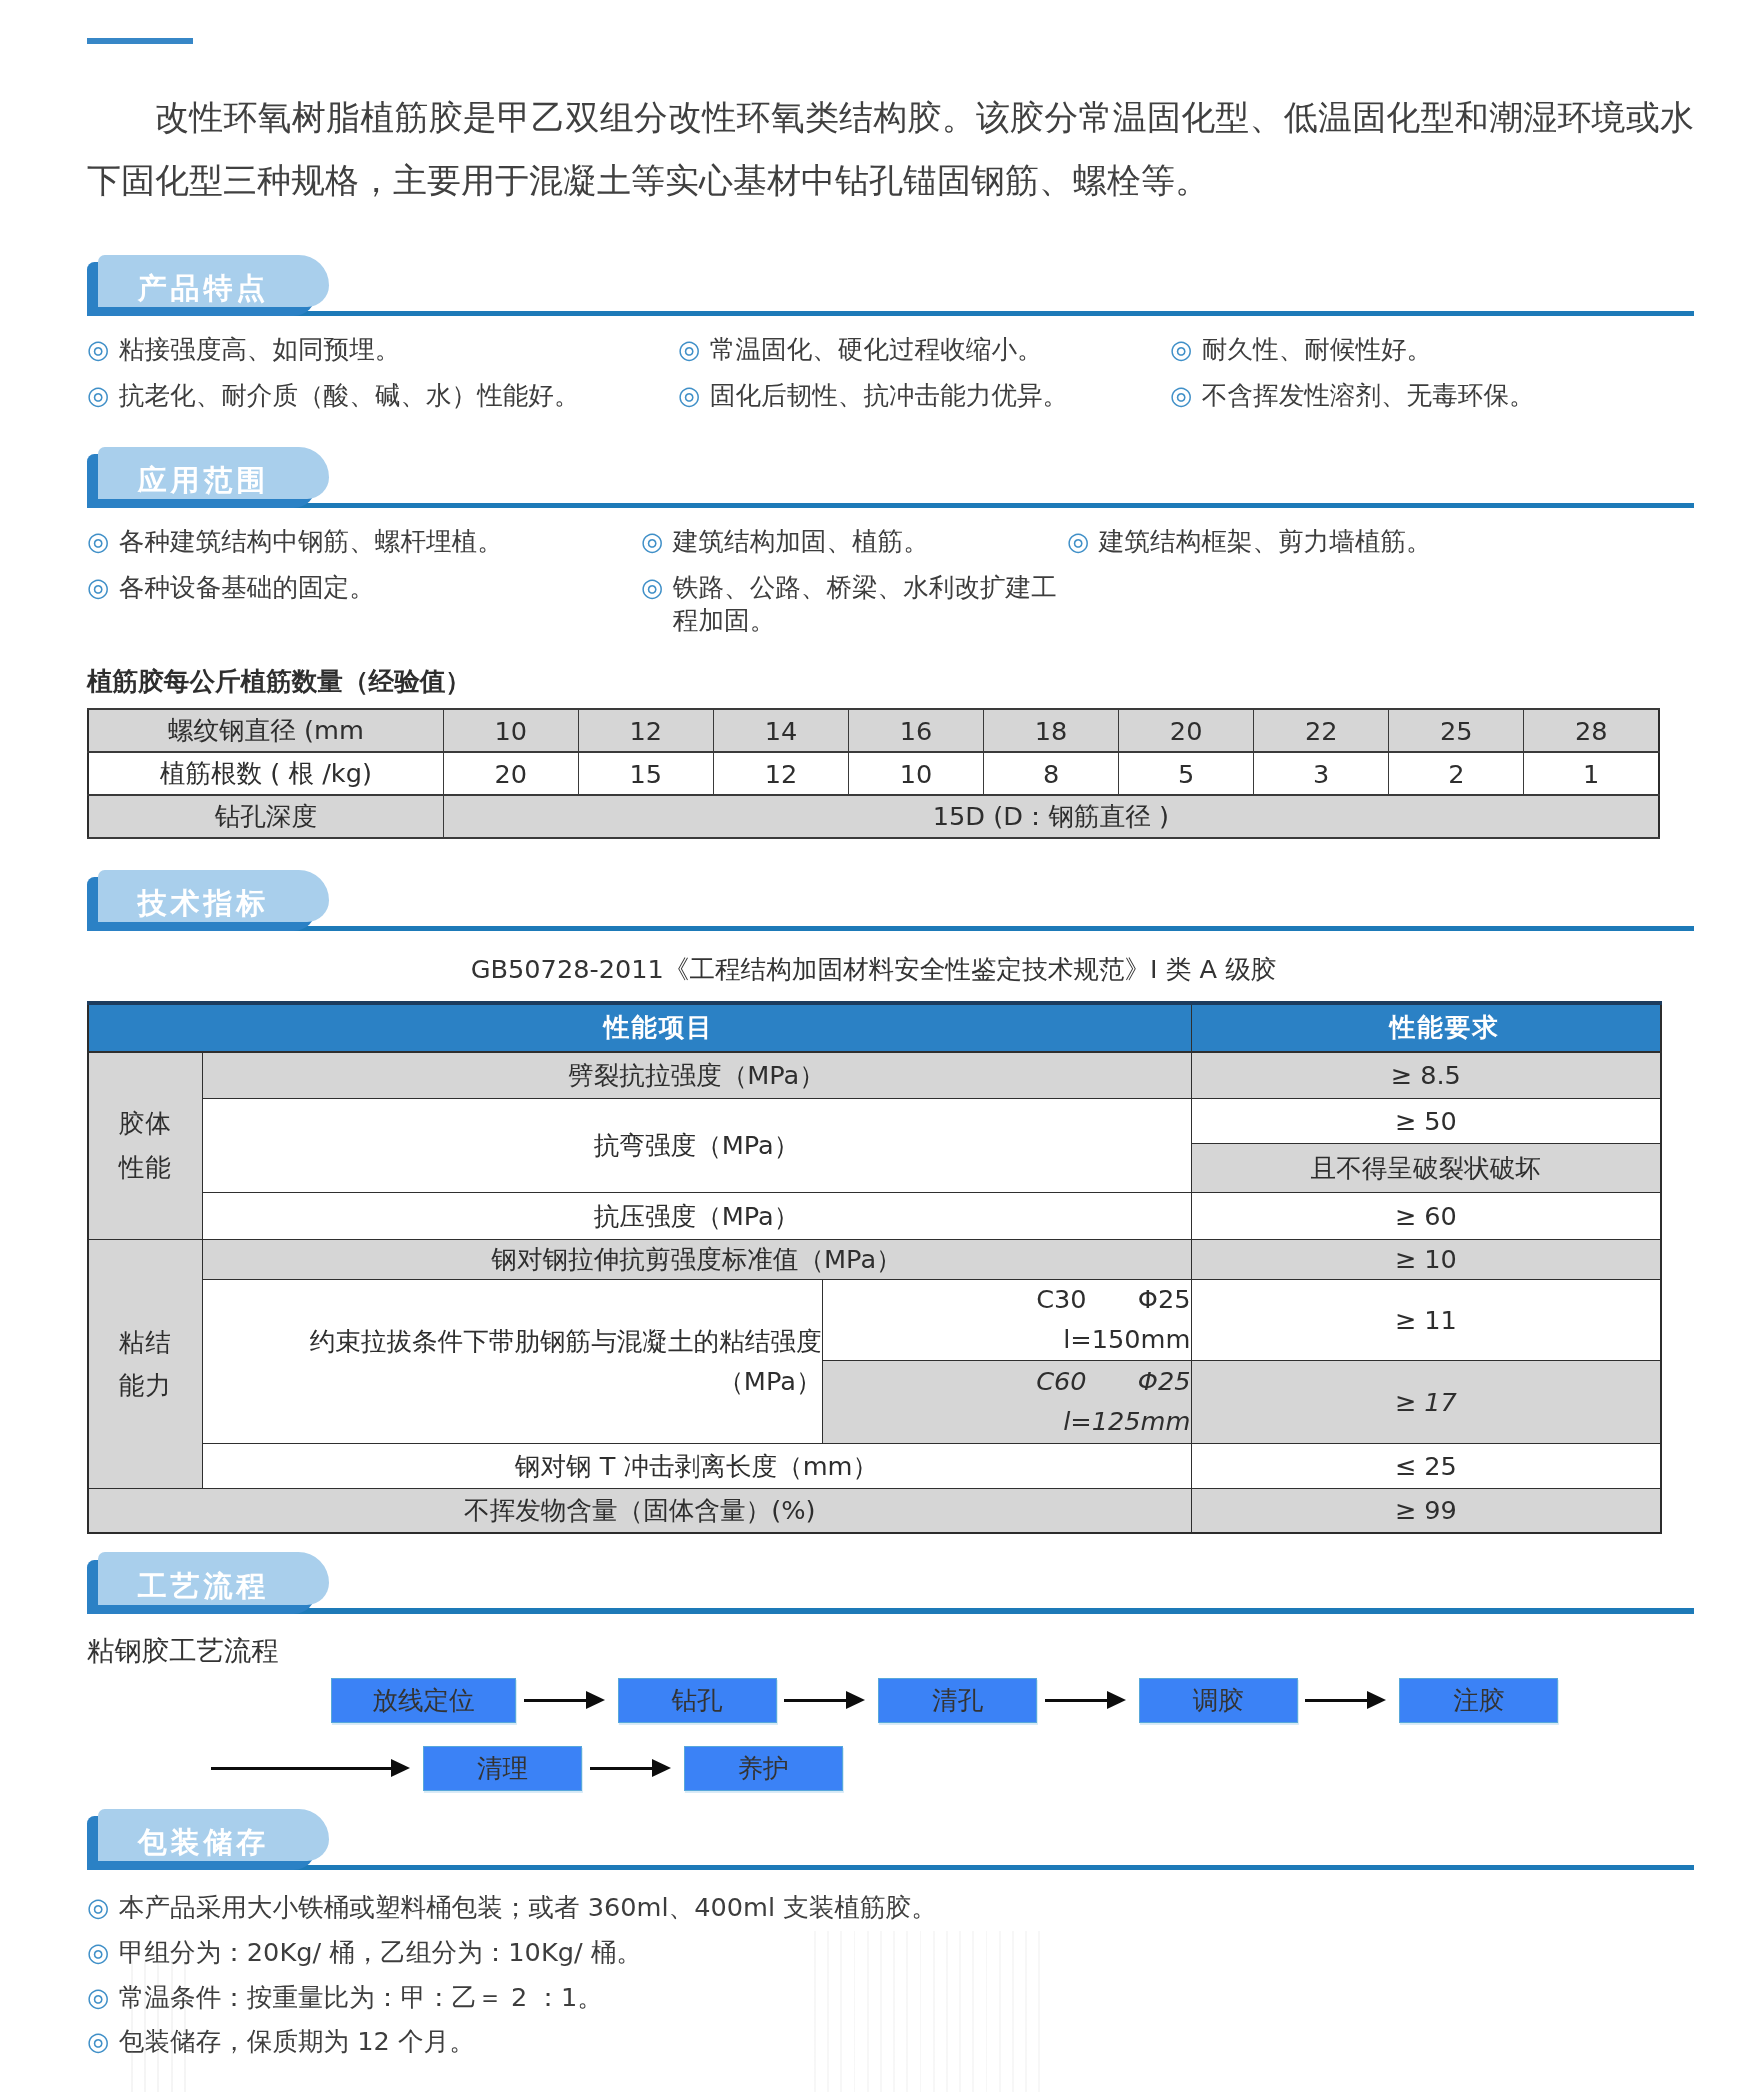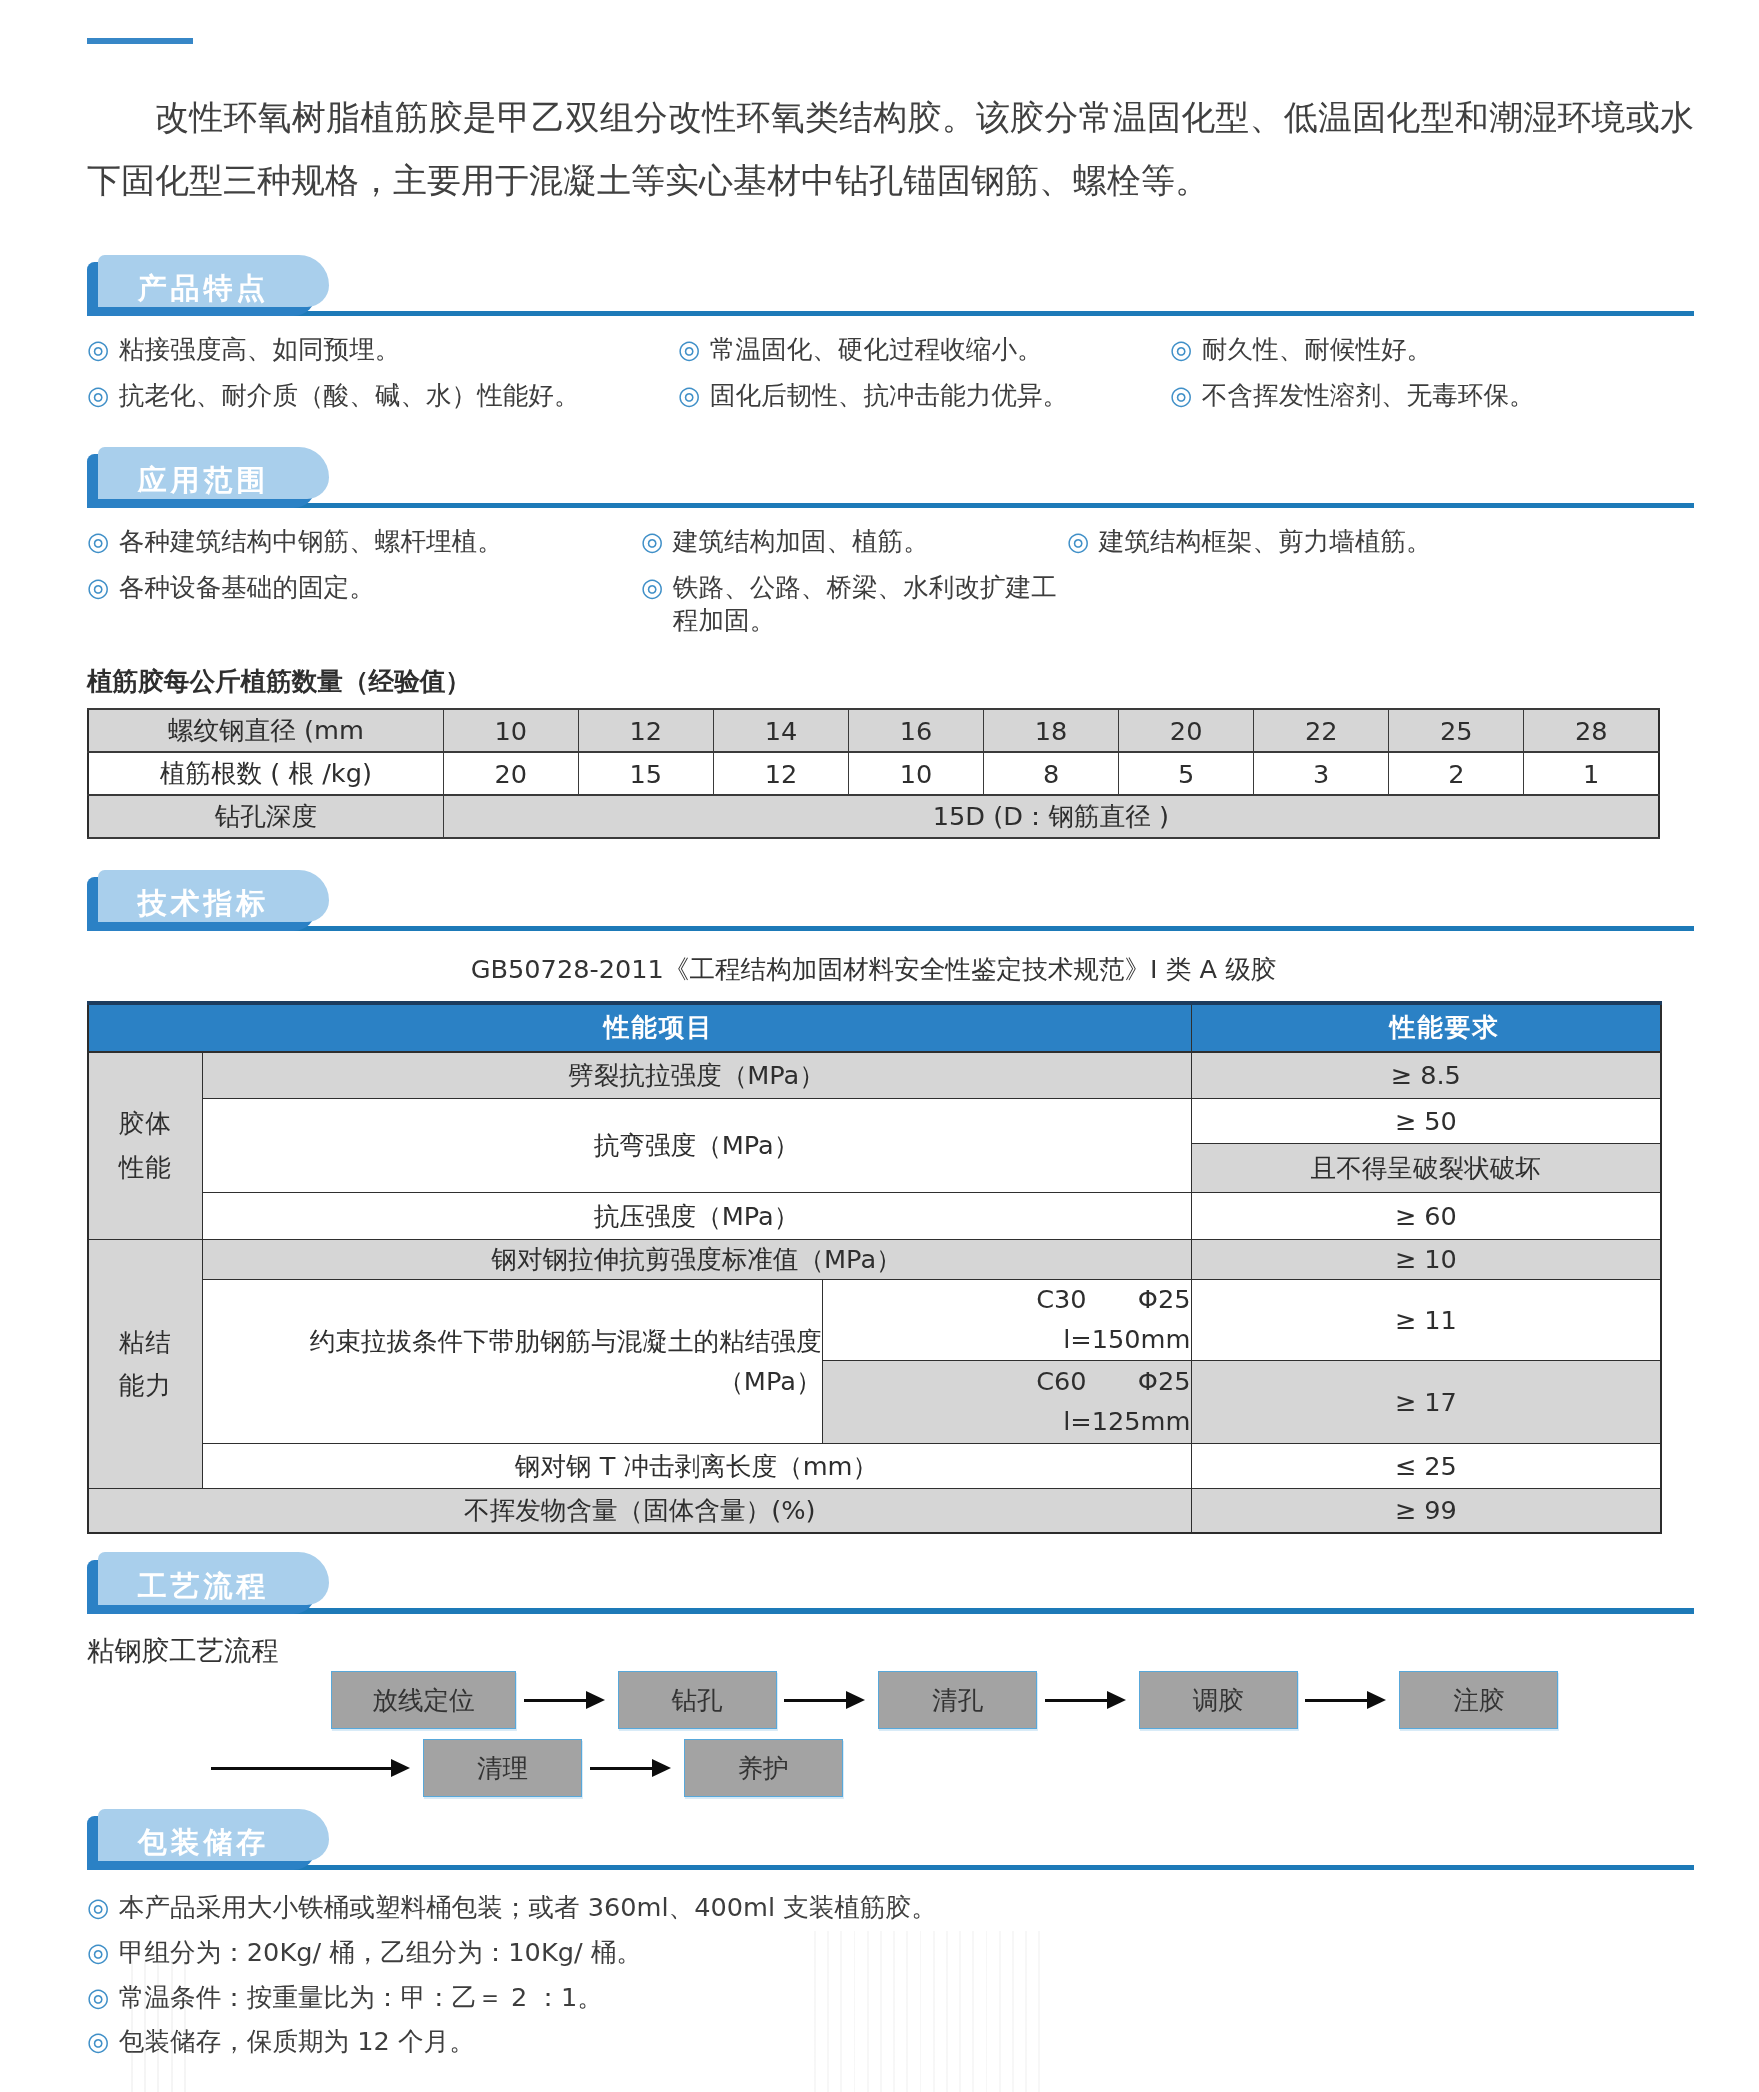--- a/index.html
+++ b/index.html
@@ -149,42 +149,42 @@
   table.tech-table tr.t-head td {
     background: var(--accent-blue, #2981c4);
     color: #ffffff;
     font-weight: bold;
     height: 49px;
     letter-spacing: 1.9px;
     border-bottom-width: 2.8px;
     padding-left: 38px;
   }
   .rh50 { height: 47px; } .rh48 { height: 45px; } .rh52 { height: 49px; }
-  .rh42 { height: 40px; } .rh86 { height: 81px; } .rh88 { height: 83px; }
+  .rh42 { height: 40px; } .rh86 { height: 81px; } .rh88 { height: 83px; font-style: italic; }
   .rh46 { height: 44px; }
   .vlabel { width: 2.2em; margin: 0 auto; line-height: 1.7; letter-spacing: 0.9px; }
   .cell-2line div { line-height: 1.55; text-align: right; }
 
   
   .process-subtitle {
     margin: 19px 0 0 87px;
     font-size: 27.4px;
     color: #333333;
   }
   .flow-row {
     display: flex;
     align-items: center;
     height: 47px;
   }
   .flow-row1 { margin: 7.6px 0 0 331px; }
   .flow-row2 { margin: 21px 0 0 211px; }
   .flow-box {
-    height: 58px;
+    height: 45px;
     border: 1.9px solid var(--flow-border-blue, #58a8da);
-    background: #a3a3a3;
+    background: #3b82f6;
     display: flex;
     align-items: center;
     justify-content: center;
     font-size: 25.6px;
     color: #333333;
     flex: none;
     box-shadow: 0.9px 1.9px 0 rgba(88,168,218,0.25);
   }
   .flow-box.wide { width: 185px; }
   .flow-box.std  { width: 159px; }

